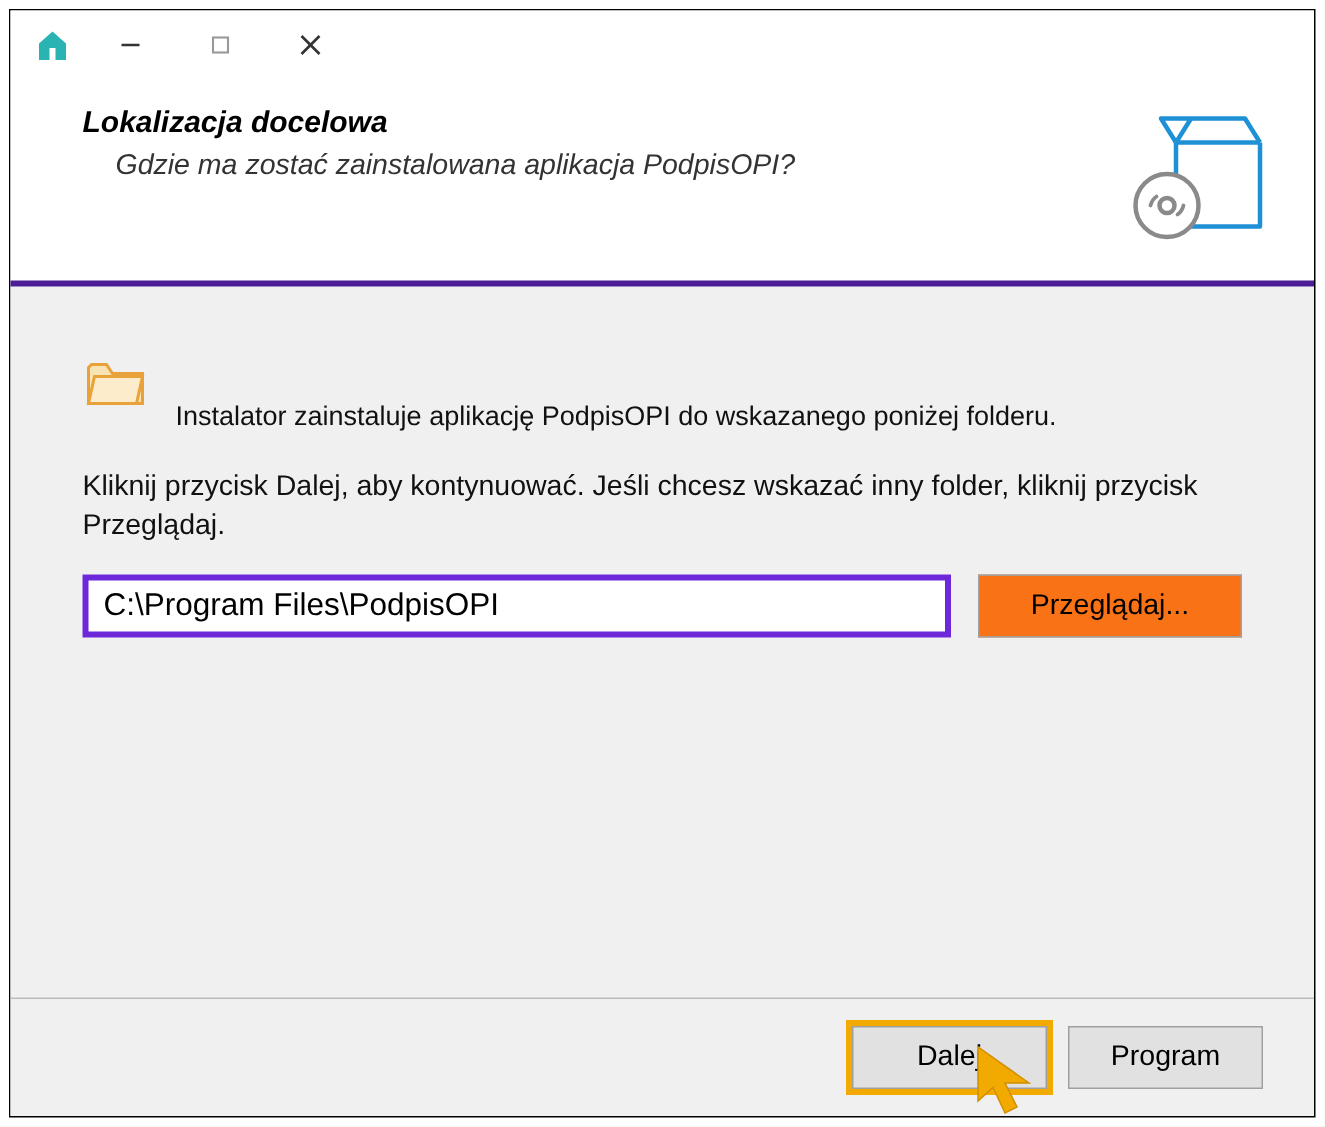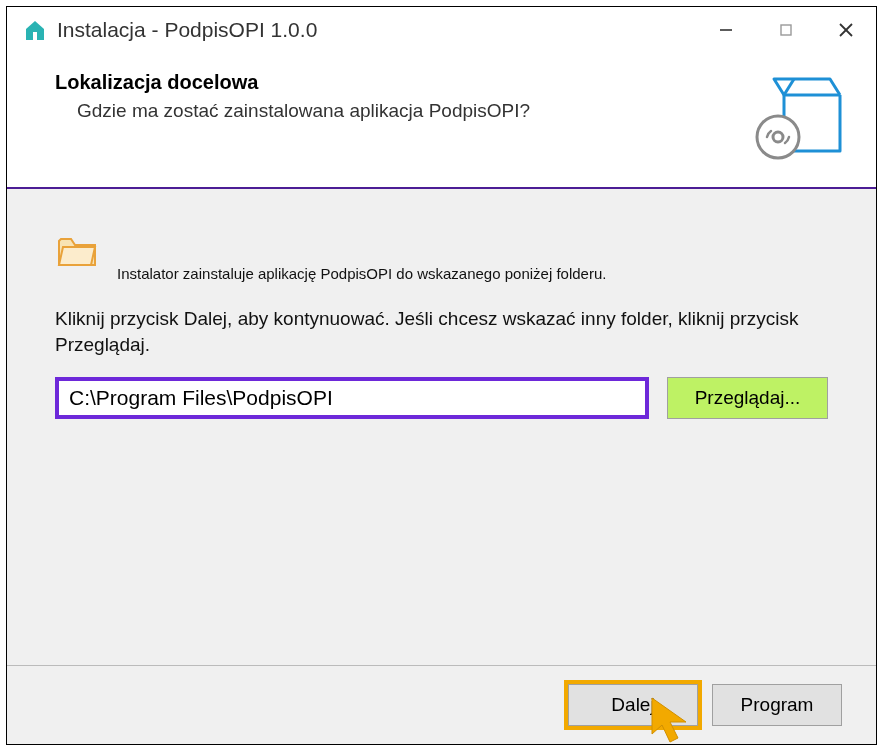--- a/index.html
+++ b/index.html
@@ -52,25 +52,26 @@
     align-items: center;
     justify-content: center;
     background: transparent;
     border: none;
     font-family: inherit;
   }
   .win-btn svg { display:block; }
 
   .header-section {
     padding: 18px 30px 20px 48px;
-    border-bottom: 2px solid #4c1d95;
+    border-bottom: 4px solid #4c1d95;
     display: flex;
     align-items: flex-start;
     background: #fff;
     position: relative;
+    font-style: italic;
   }
   .header-text { flex: 1; }
   .header-title {
     font-size: 20px;
     font-weight: 700;
     color: #000;
     margin-bottom: 6px;
   }
   .header-subtitle {
     font-size: 19px;
@@ -101,21 +102,21 @@
   }
   .folder-icon {
     width: 44px;
     height: 44px;
     display:flex;
     align-items:center;
     justify-content:center;
     flex-shrink:0;
   }
   .intro-text {
-    font-size: 15px;
+    font-size: 18px;
     color: #111;
     margin-top: 46px;
   }
   .instr-text {
     font-size: 19px;
     color: #111;
     margin-bottom: 20px;
     line-height: 1.35;
   }
   .path-row {
@@ -127,23 +128,23 @@
   .path-input {
     flex: 1;
     font-size: 21px;
     font-family: inherit;
     padding: 6px 10px;
     border: 4px solid #6d28d9;
     background: #fff;
     height: 42px;
   }
   .browse-btn {
-    width: 161px;
+    width: 176px;
     height: 42px;
-    background: #bef264;
+    background: #f97316;
     border: 1px solid #a0a0a0;
     font-size: 19px;
     font-family: inherit;
     cursor: pointer;
     text-align: center;
   }
 
   .disk-space {
     margin-top: auto;
     font-size: 19px;
@@ -187,21 +188,20 @@
 
 <div class="window">
 
   <div class="titlebar">
     <span class="app-icon">
       <svg width="26" height="26" viewBox="0 0 26 26">
         <path d="M4 12 L13 4 L22 12 L22 23 L4 23 Z" fill="#2ab3b3"></path>
         <rect x="11" y="15" width="4" height="8" fill="#fff"></rect>
       </svg>
     </span>
-    <span class="title-text">Instalacja - PodpisOPI 1.0.0</span>
     <div class="win-controls">
       <button class="win-btn">
         <svg width="16" height="16" viewBox="0 0 16 16">
             <line x1="2" y1="8" x2="14" y2="8" stroke="#333" stroke-width="1.6"></line>
           </svg>
       </button>
       <button class="win-btn">
         <svg width="14" height="14" viewBox="0 0 14 14">
             <rect x="2" y="2" width="10" height="10" fill="none" stroke="#999" stroke-width="1.4"></rect>
           </svg>

